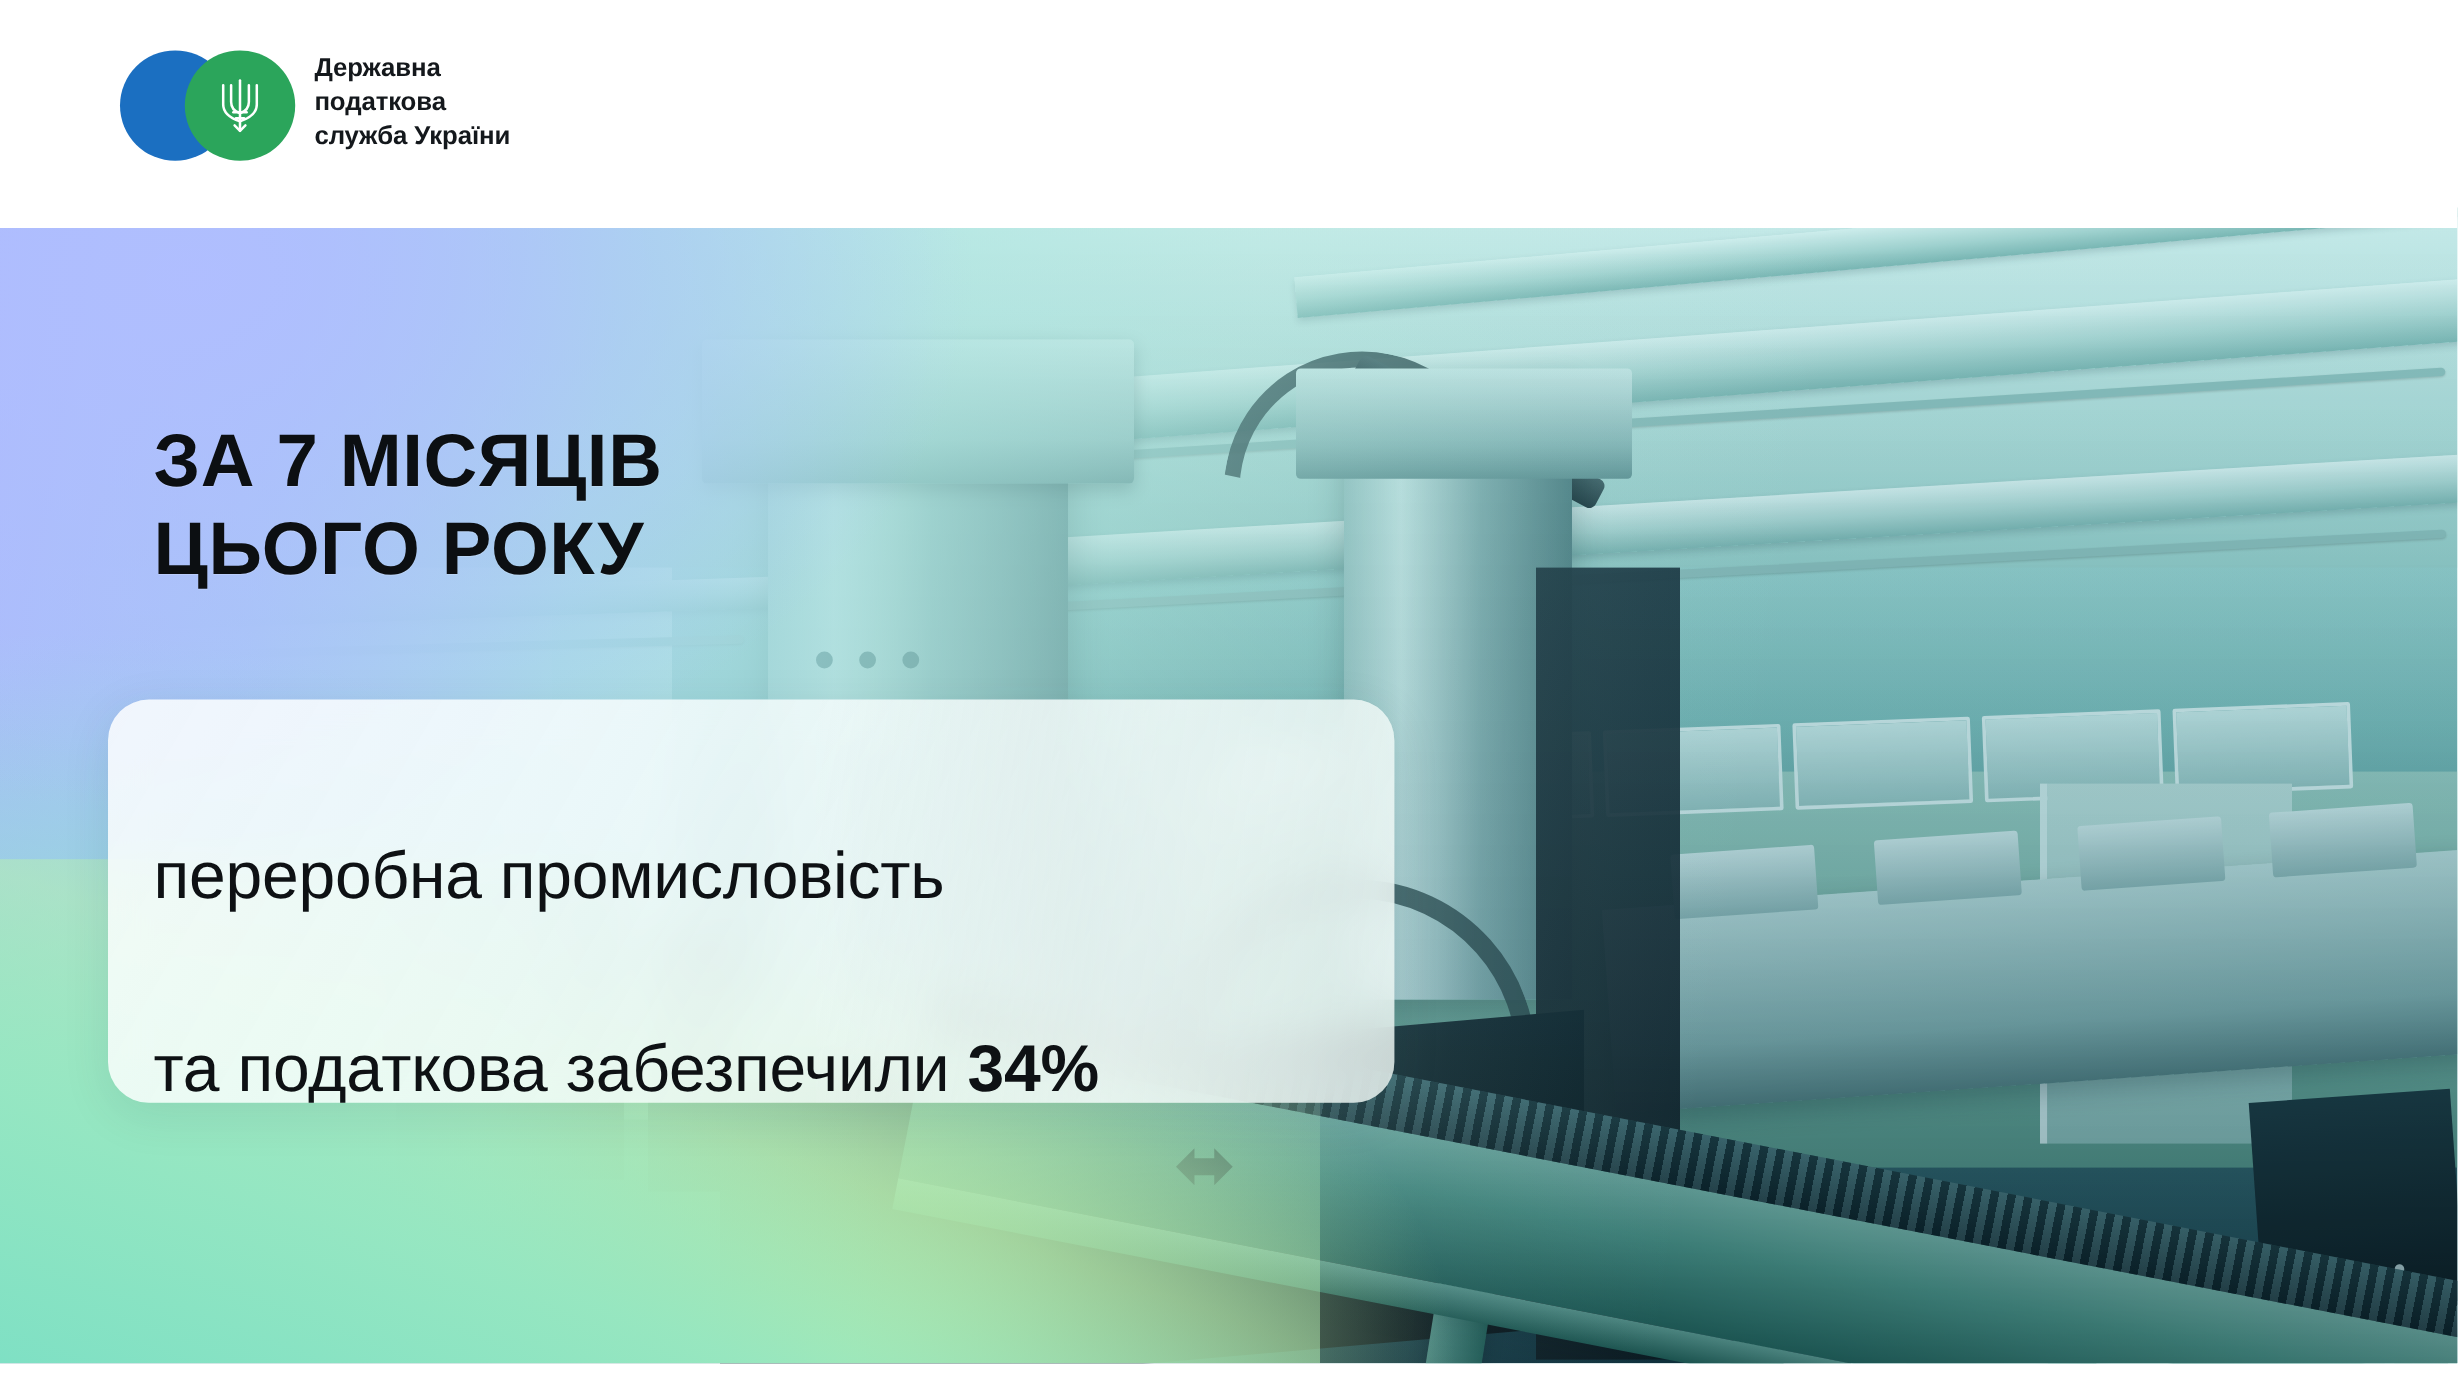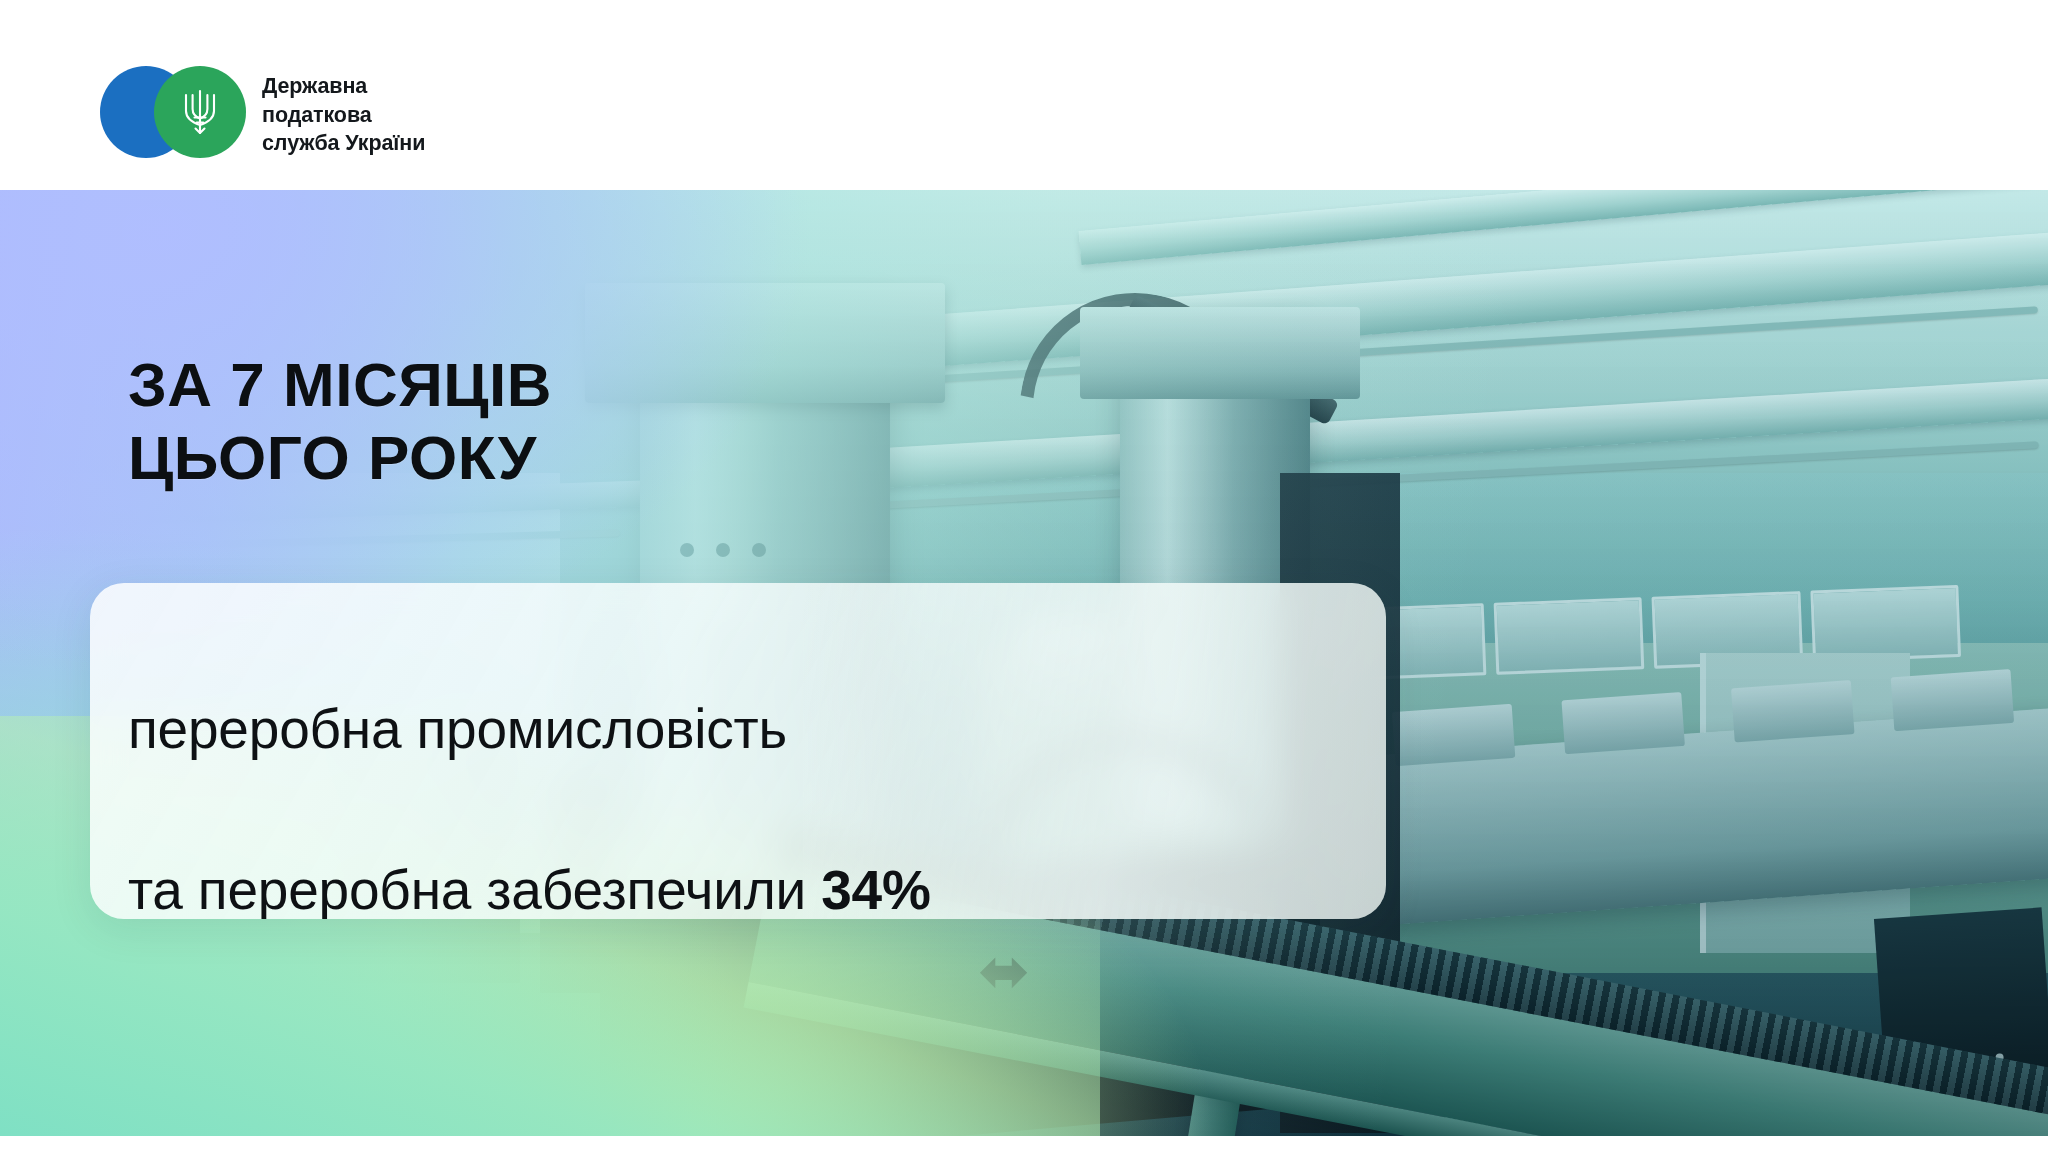--- a/index.html
+++ b/index.html
@@ -23,23 +23,22 @@
   .header-band{
     position:absolute; left:0; top:0;
     width:2048px; height:190px;
     background:#ffffff;
     z-index:60;
   }
 
   .logo-block{
     position:absolute;
     left:100px; top:42px;
-    display:flex; align-items:flex-end;
+    display:flex; align-items:flex-start;
     gap:0;
-    margin-top:24px;
   }
 
   .logo-marks{
     position:relative;
     width:146px; height:92px;
     flex:0 0 auto;
   }
   .logo-circle{
     position:absolute; top:0;
     width:92px; height:92px;
@@ -321,21 +320,21 @@
     letter-spacing:0.5px;
     color:#0c0f12;
     white-space:pre-line;
     text-shadow:0 1px 0 rgba(255,255,255,.18);
   }
 
   
   .card{
     position:absolute;
     left:90px; top:410px;
-    width:1296px; height:336px;
+    width:1072px; height:336px;
     z-index:45;
     border-radius:34px;
     background:linear-gradient(120deg,
        rgba(255,255,255,0.84) 0%,
        rgba(250,254,254,0.80) 40%,
        rgba(248,253,252,0.74) 72%,
        rgba(250,253,250,0.70) 100%);
     backdrop-filter:blur(16px);
     -webkit-backdrop-filter:blur(16px);
     box-shadow:0 10px 40px rgba(16,60,70,0.10);
@@ -452,21 +451,21 @@
     <div class="wash"></div>
     <div class="wash-bottom"></div>
 
     <h1 class="headline">ЗА 7 МІСЯЦІВ
 ЦЬОГО РОКУ</h1>
 
     <div class="card">
       <div class="card-flare"></div>
       <div class="card-inner">
         <span class="card-line">переробна промисловість</span>
-        <span class="card-line"><span>та переробна забезпечили </span><span class="pct">34%</span></span>
+        <span class="card-line"><span>та податкова забезпечили </span><span class="pct">34%</span></span>
         
       </div>
     </div>
 
   </div>
 
   <header class="header-band">
     <div class="logo-block">
 
       <div class="logo-marks">

